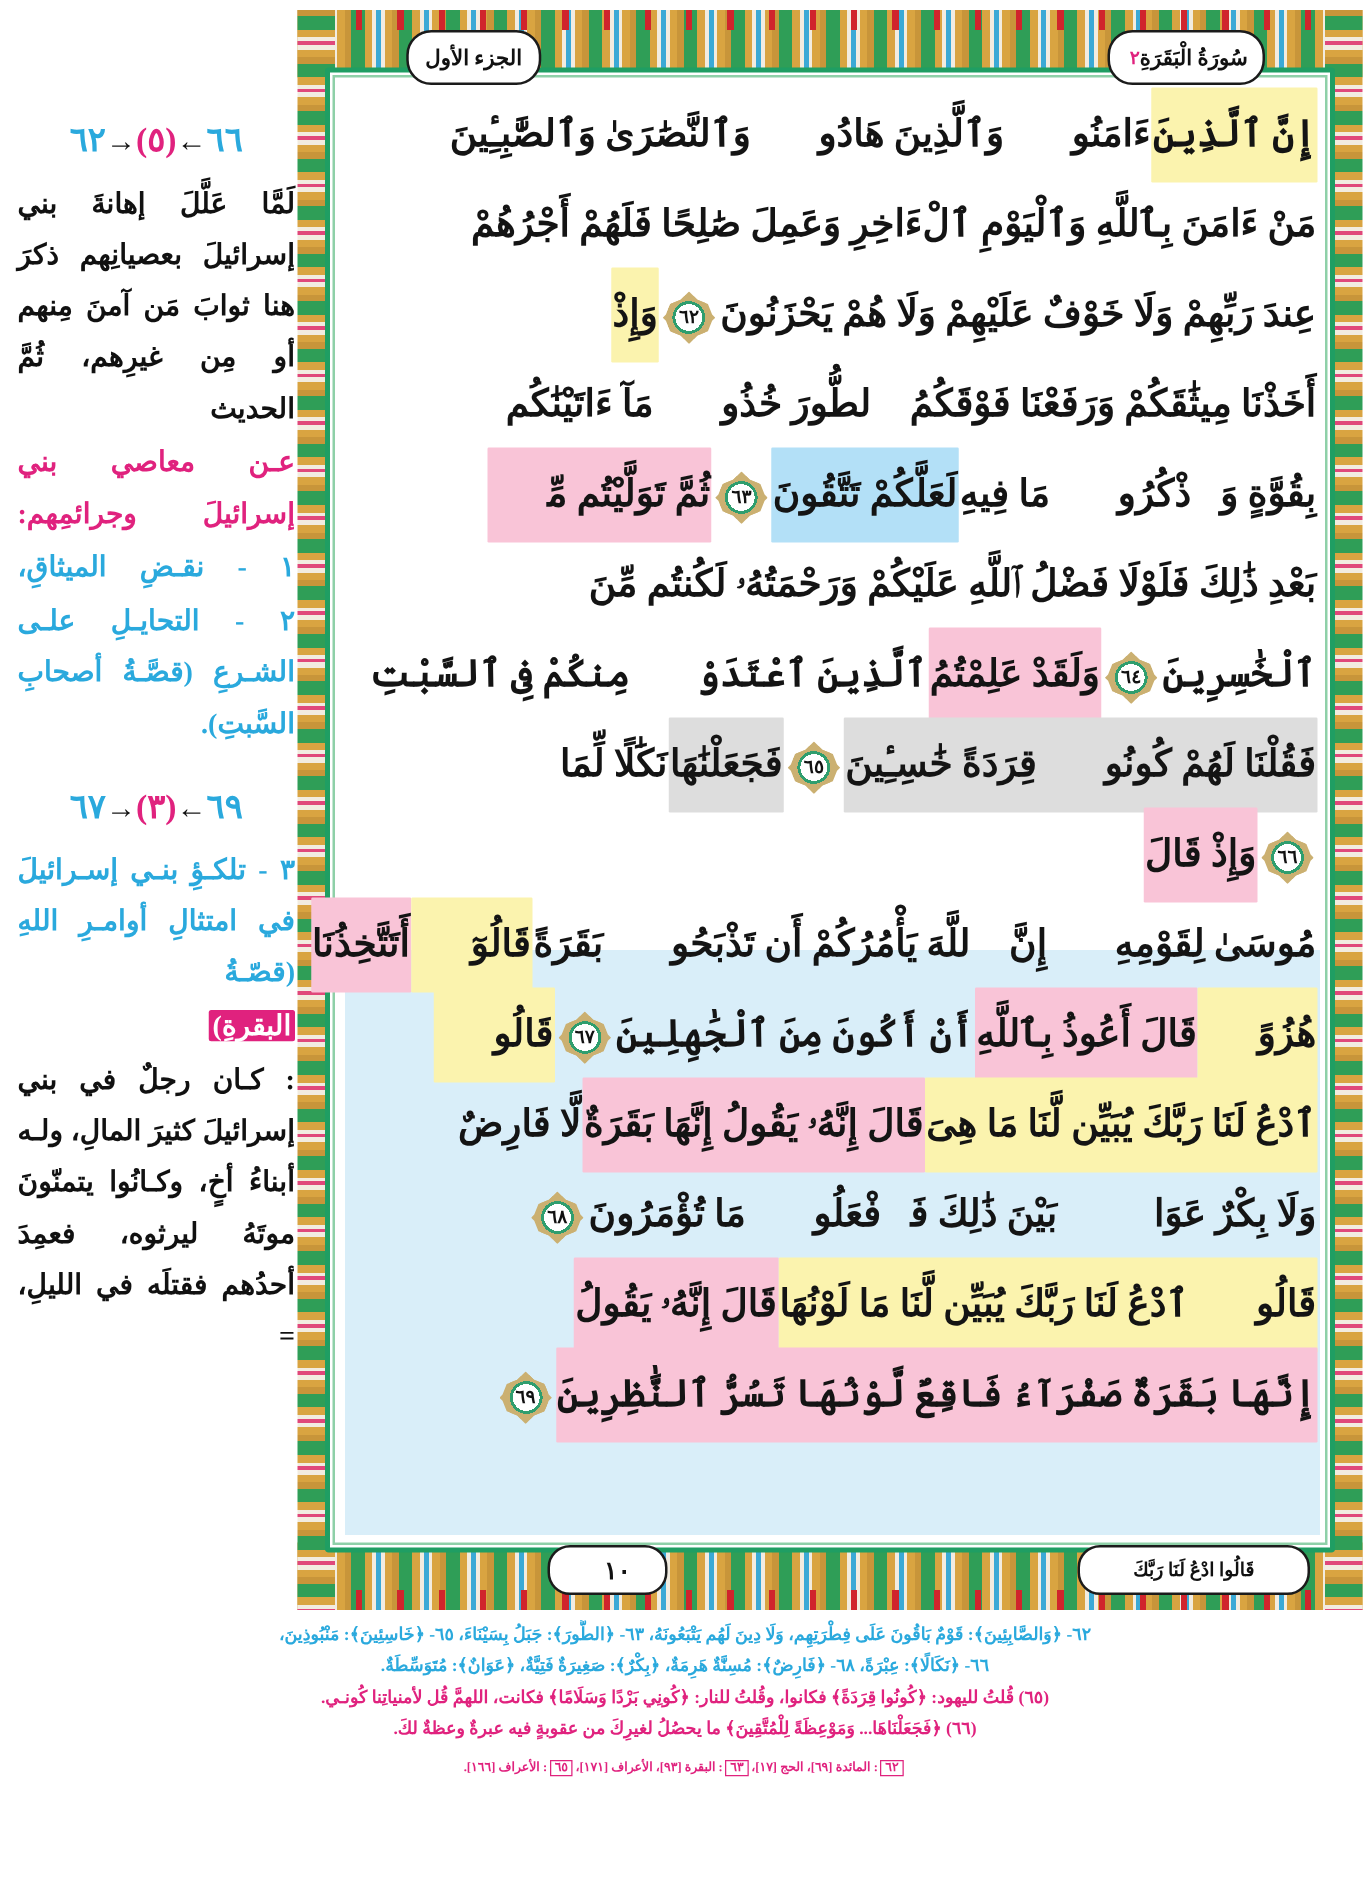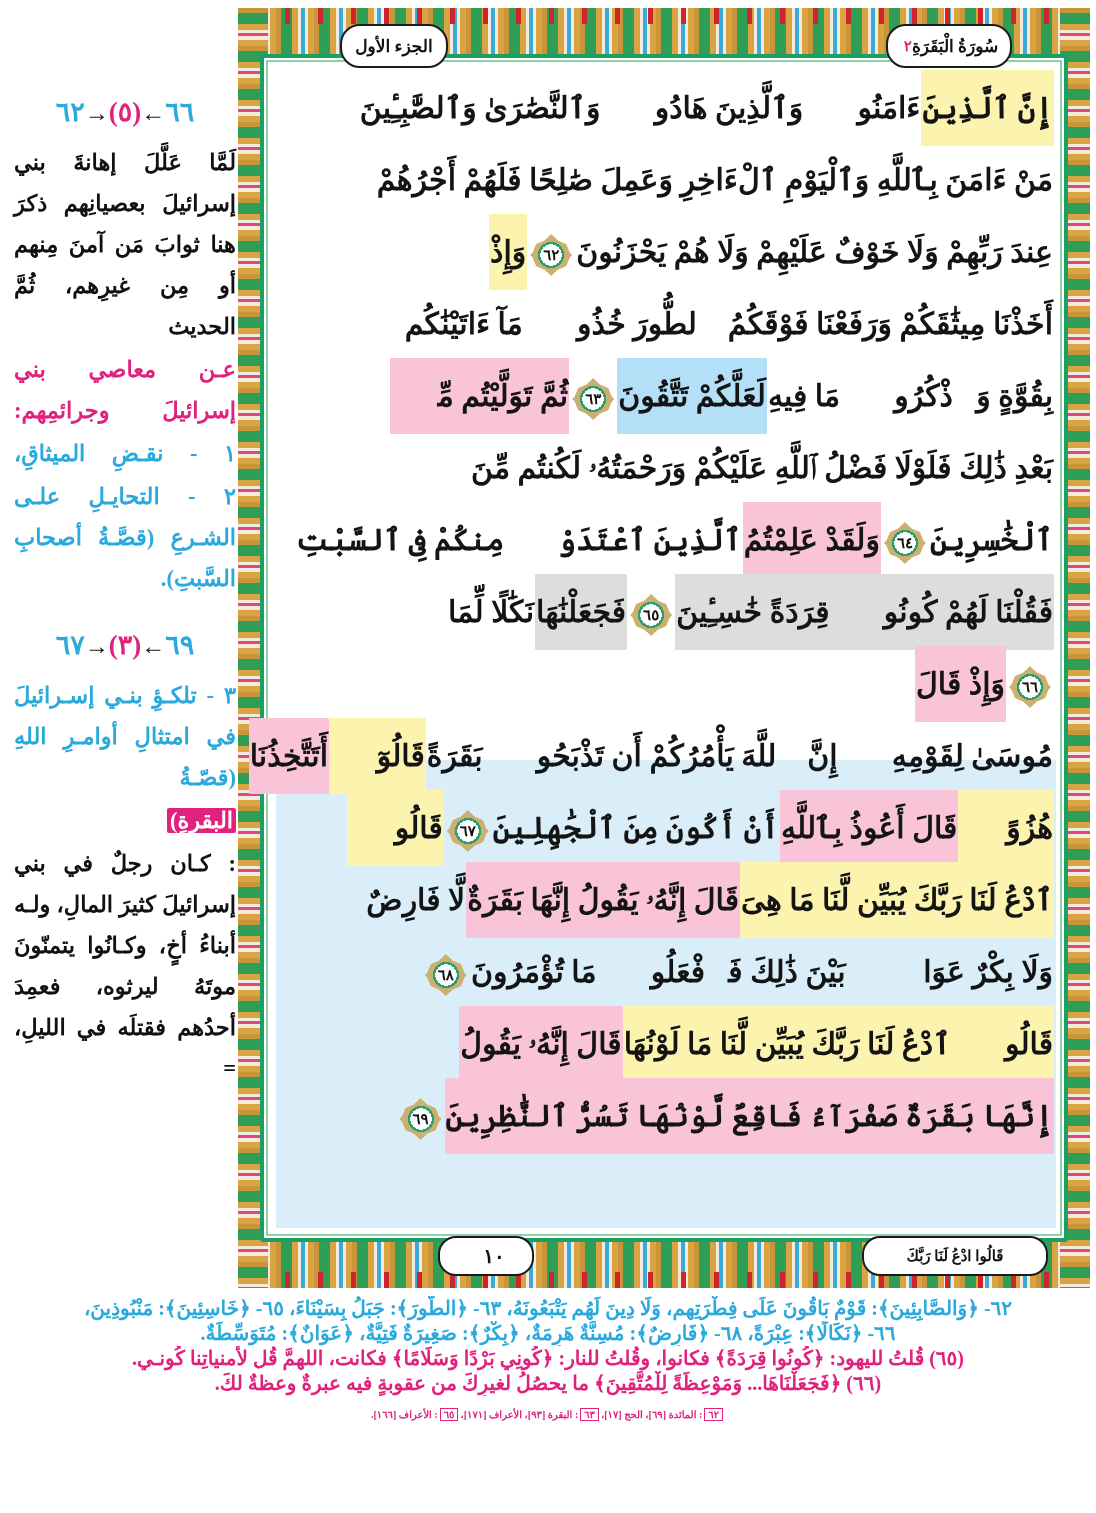--- a/index.html
+++ b/index.html
@@ -97,21 +97,21 @@
     background:#ffffff;border:2.5px solid #1b1b1b;border-radius:20px/20px;
     display:flex;align-items:center;justify-content:center;
     z-index:12;
   }
   .cartouche span{
     font-size:17px;font-weight:700;color:#111;letter-spacing:0;white-space:nowrap;
     font-family:"Liberation Serif",serif;
   }
   .cartouche .numtag{color:#e0227e;font-size:15px;margin-left:4px;}
   .cart-surah{right:78px;width:122px;}
-  .cart-juz{left:102px;width:104px;}
+  .cart-juz{left:87px;width:104px;}
 
   
   .cart-foot-ayah{
     position:absolute;bottom:12px;right:42px;width:182px;height:36px;
     background:#fff;border:2.5px solid #1b1b1b;border-radius:18px;
     display:flex;align-items:center;justify-content:center;z-index:12;text-align:right;
   }
   .cart-foot-ayah span{font-size:15px;font-weight:700;color:#111;white-space:nowrap;}
   .cart-foot-page{
     position:absolute;bottom:12px;left:200px;width:92px;height:36px;
@@ -192,21 +192,21 @@
   .pinkbox{background:#e0227e;color:#ffffff;padding:0 3px;border-radius:2px;}
   .sb-gap{height:28px;}
 
   
   .footnotes{
     position:absolute;left:16px;top:1296px;width:1064px;
     direction:rtl;
     font-family:"Liberation Serif","DejaVu Serif",serif;
   }
   .fn-line{
-    font-size:20px;line-height:25px;font-weight:700;
+    font-size:14px;line-height:25px;font-weight:700;
     white-space:nowrap;overflow:hidden;
   }
   .fn-cyan{color:#2aa9dd;}
   .fn-pink{color:#e0227e;}
   .fn-c-center{text-align:center;text-align-last:center;}
   .fn-refs{
     font-size:10px;line-height:26px;font-weight:700;color:#e0227e;
     text-align:center;margin-top:6px;
   }
   .boxnum{border:1.5px solid #e0227e;padding:0 3px;margin:0 2px;}

